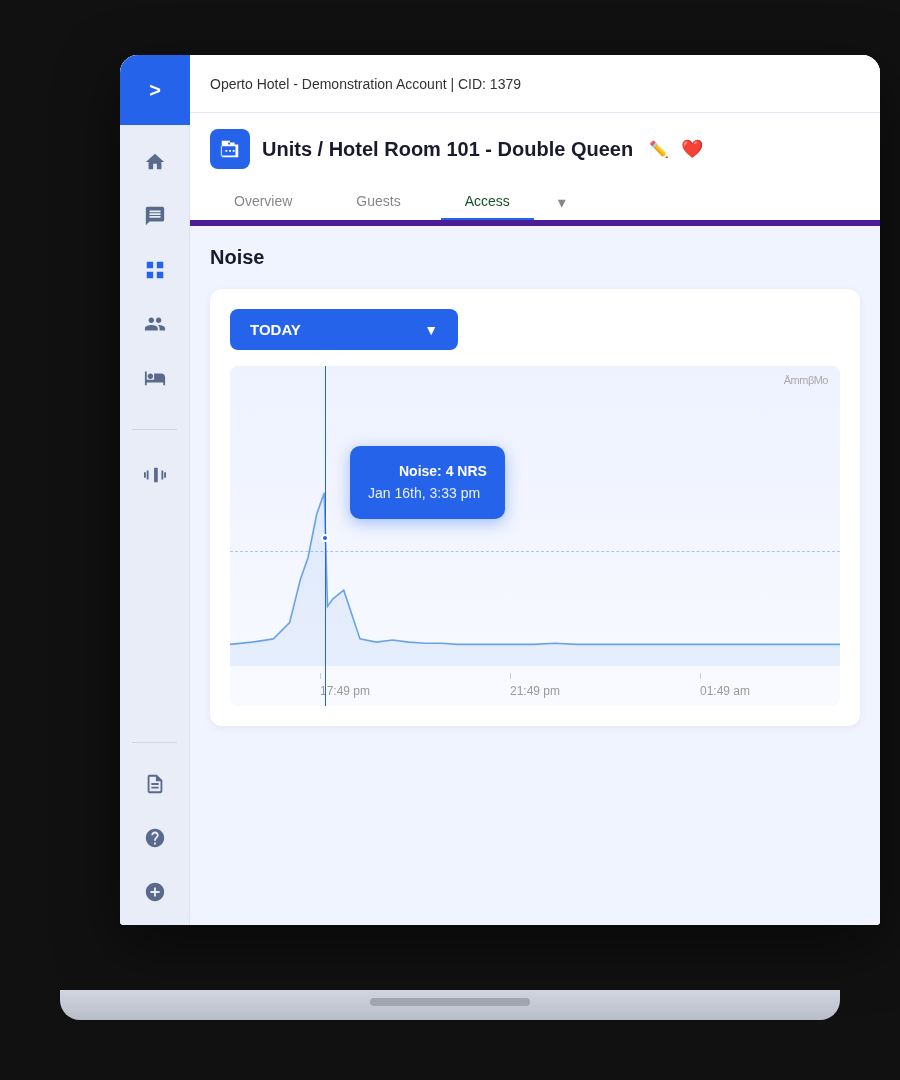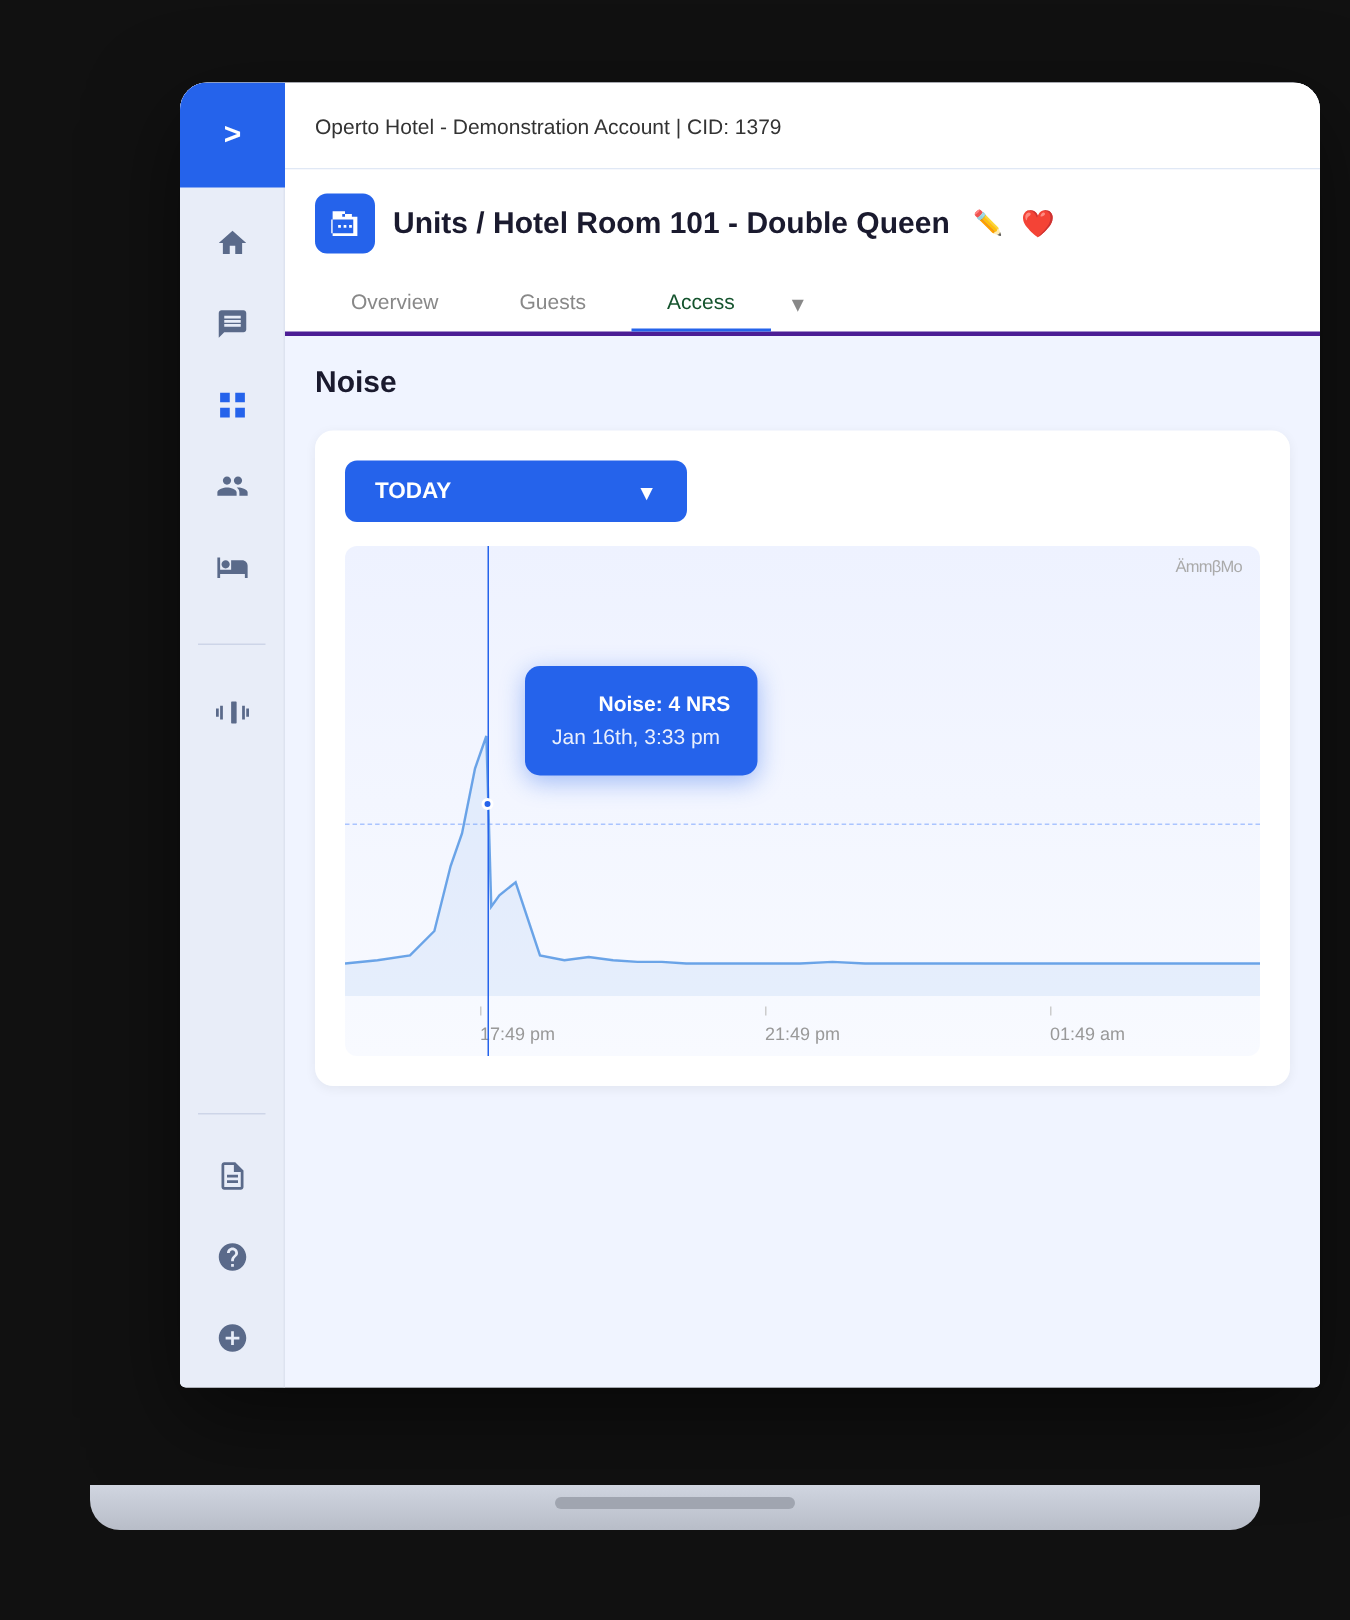--- a/index.html
+++ b/index.html
@@ -152,21 +152,21 @@
     .header-title {
       font-size: 14px;
       color: #333;
       font-weight: 500;
     }
 
     
     .page-header {
       background: white;
       padding: 16px 20px 0;
-      border-bottom: 3px solid #4c1d95;
+      border-bottom: 6px solid #4c1d95;
     }
 
     .page-title-row {
       display: flex;
       align-items: center;
       gap: 12px;
       margin-bottom: 16px;
     }
 
     .unit-icon {
@@ -195,21 +195,21 @@
     }
 
     .heart-icon {
       color: #e53e3e;
       font-size: 18px;
     }
 
     
     .tabs {
       display: flex;
-      gap: 6px;
+      gap: 16px;
     }
 
     .tab {
       padding: 8px 24px;
       font-size: 14px;
       color: #888;
       cursor: pointer;
       border-bottom: 2px solid transparent;
       transition: all 0.2s;
     }

